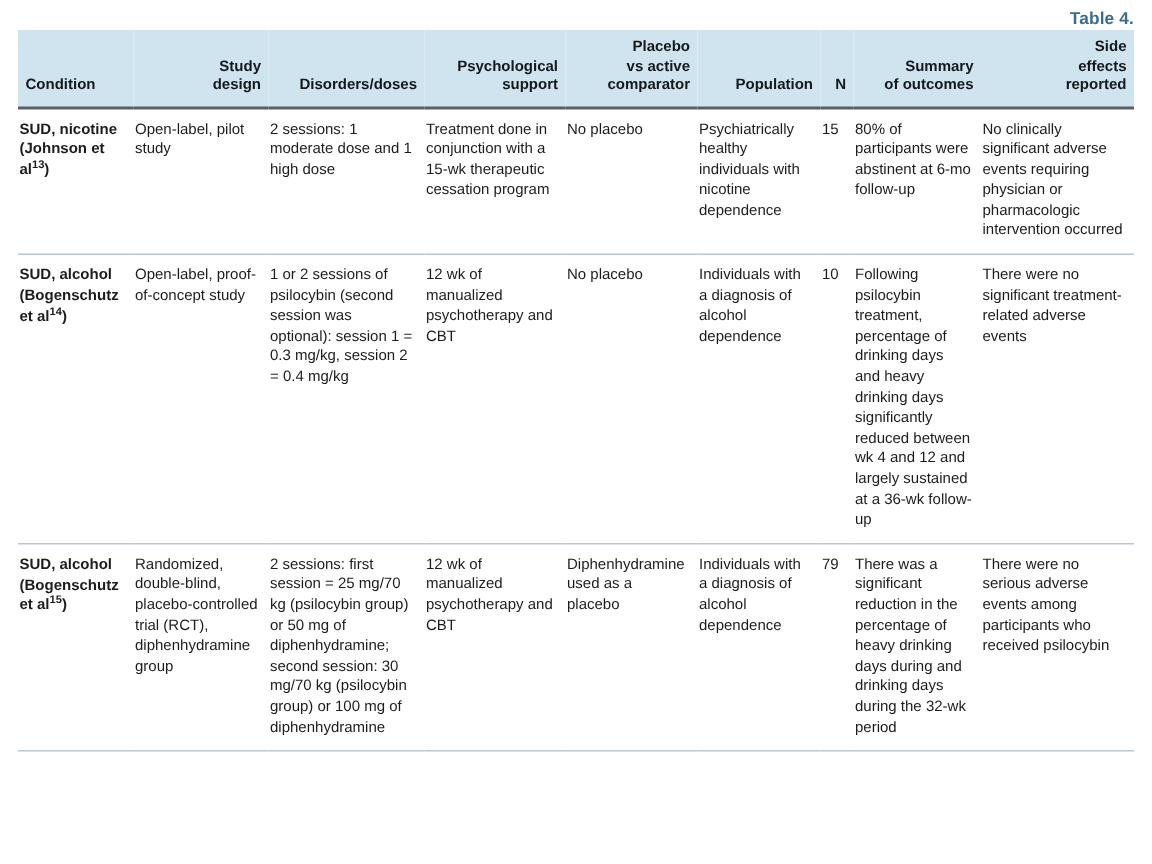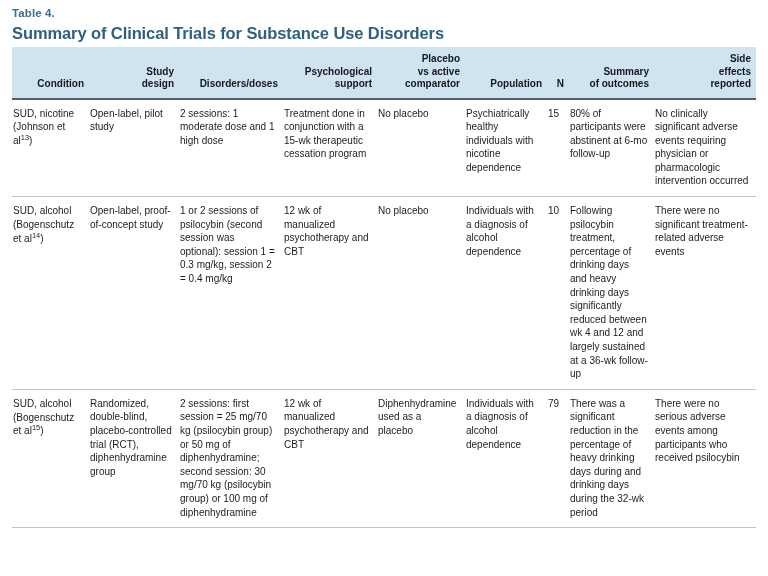--- a/index.html
+++ b/index.html
@@ -21,20 +21,21 @@
     box-sizing: border-box;
     padding: 0 12px;
   }
   .table-label {
     color: #3a6e8f;
     font-size: 11.5px;
     font-weight: bold;
     letter-spacing: 0.1px;
     padding-top: 6px;
     line-height: 14px;
+    text-align: right;
   }
   .table-title {
     color: #2f6080;
     font-size: 16.5px;
     font-weight: bold;
     letter-spacing: -0.1px;
     line-height: 20px;
     padding-top: 3px;
     padding-bottom: 4px;
   }
@@ -53,33 +54,33 @@
     font-size: 10px;
     font-weight: bold;
     color: #14181c;
     vertical-align: bottom;
     padding: 6px 5px 7px 5px;
     line-height: 12.5px;
     text-align: right;
     border-bottom: 2.2px solid #5a5f66;
   }
   thead th.left {
-    text-align: right;
+    text-align: left;
   }
 
   tbody td {
     vertical-align: top;
     padding: 7px 6px 8px 1px;
     line-height: 13.6px;
     color: #1c1c1c;
     border-bottom: 1.4px solid #b9c6d2;
     font-size: 10px;
   }
   tbody td.cond {
-    font-weight: normal;
+    font-weight: bold;
     font-size: 10px;
     line-height: 13.8px;
     padding-left: 1px;
   }
   tbody td.num {
     text-align: left;
     padding-left: 1px;
   }
   sup {
     font-size: 7.4px;
@@ -106,21 +107,20 @@
   col.c6 { width: 22px; }
   col.c7 { width: 85px; }
   col.c8 { width: 102px; }
 </style>
 </head>
 <body>
 
 <div class="page">
 
   <div class="table-label">Table 4.</div>
-  <div class="table-title">Summary of Clinical Trials for Substance Use Disorders</div>
 
   <table class="trials">
     <colgroup>
       <col class="c0">
         <col class="c1">
         <col class="c2">
         <col class="c3">
         <col class="c4">
         <col class="c5">
         <col class="c6">

